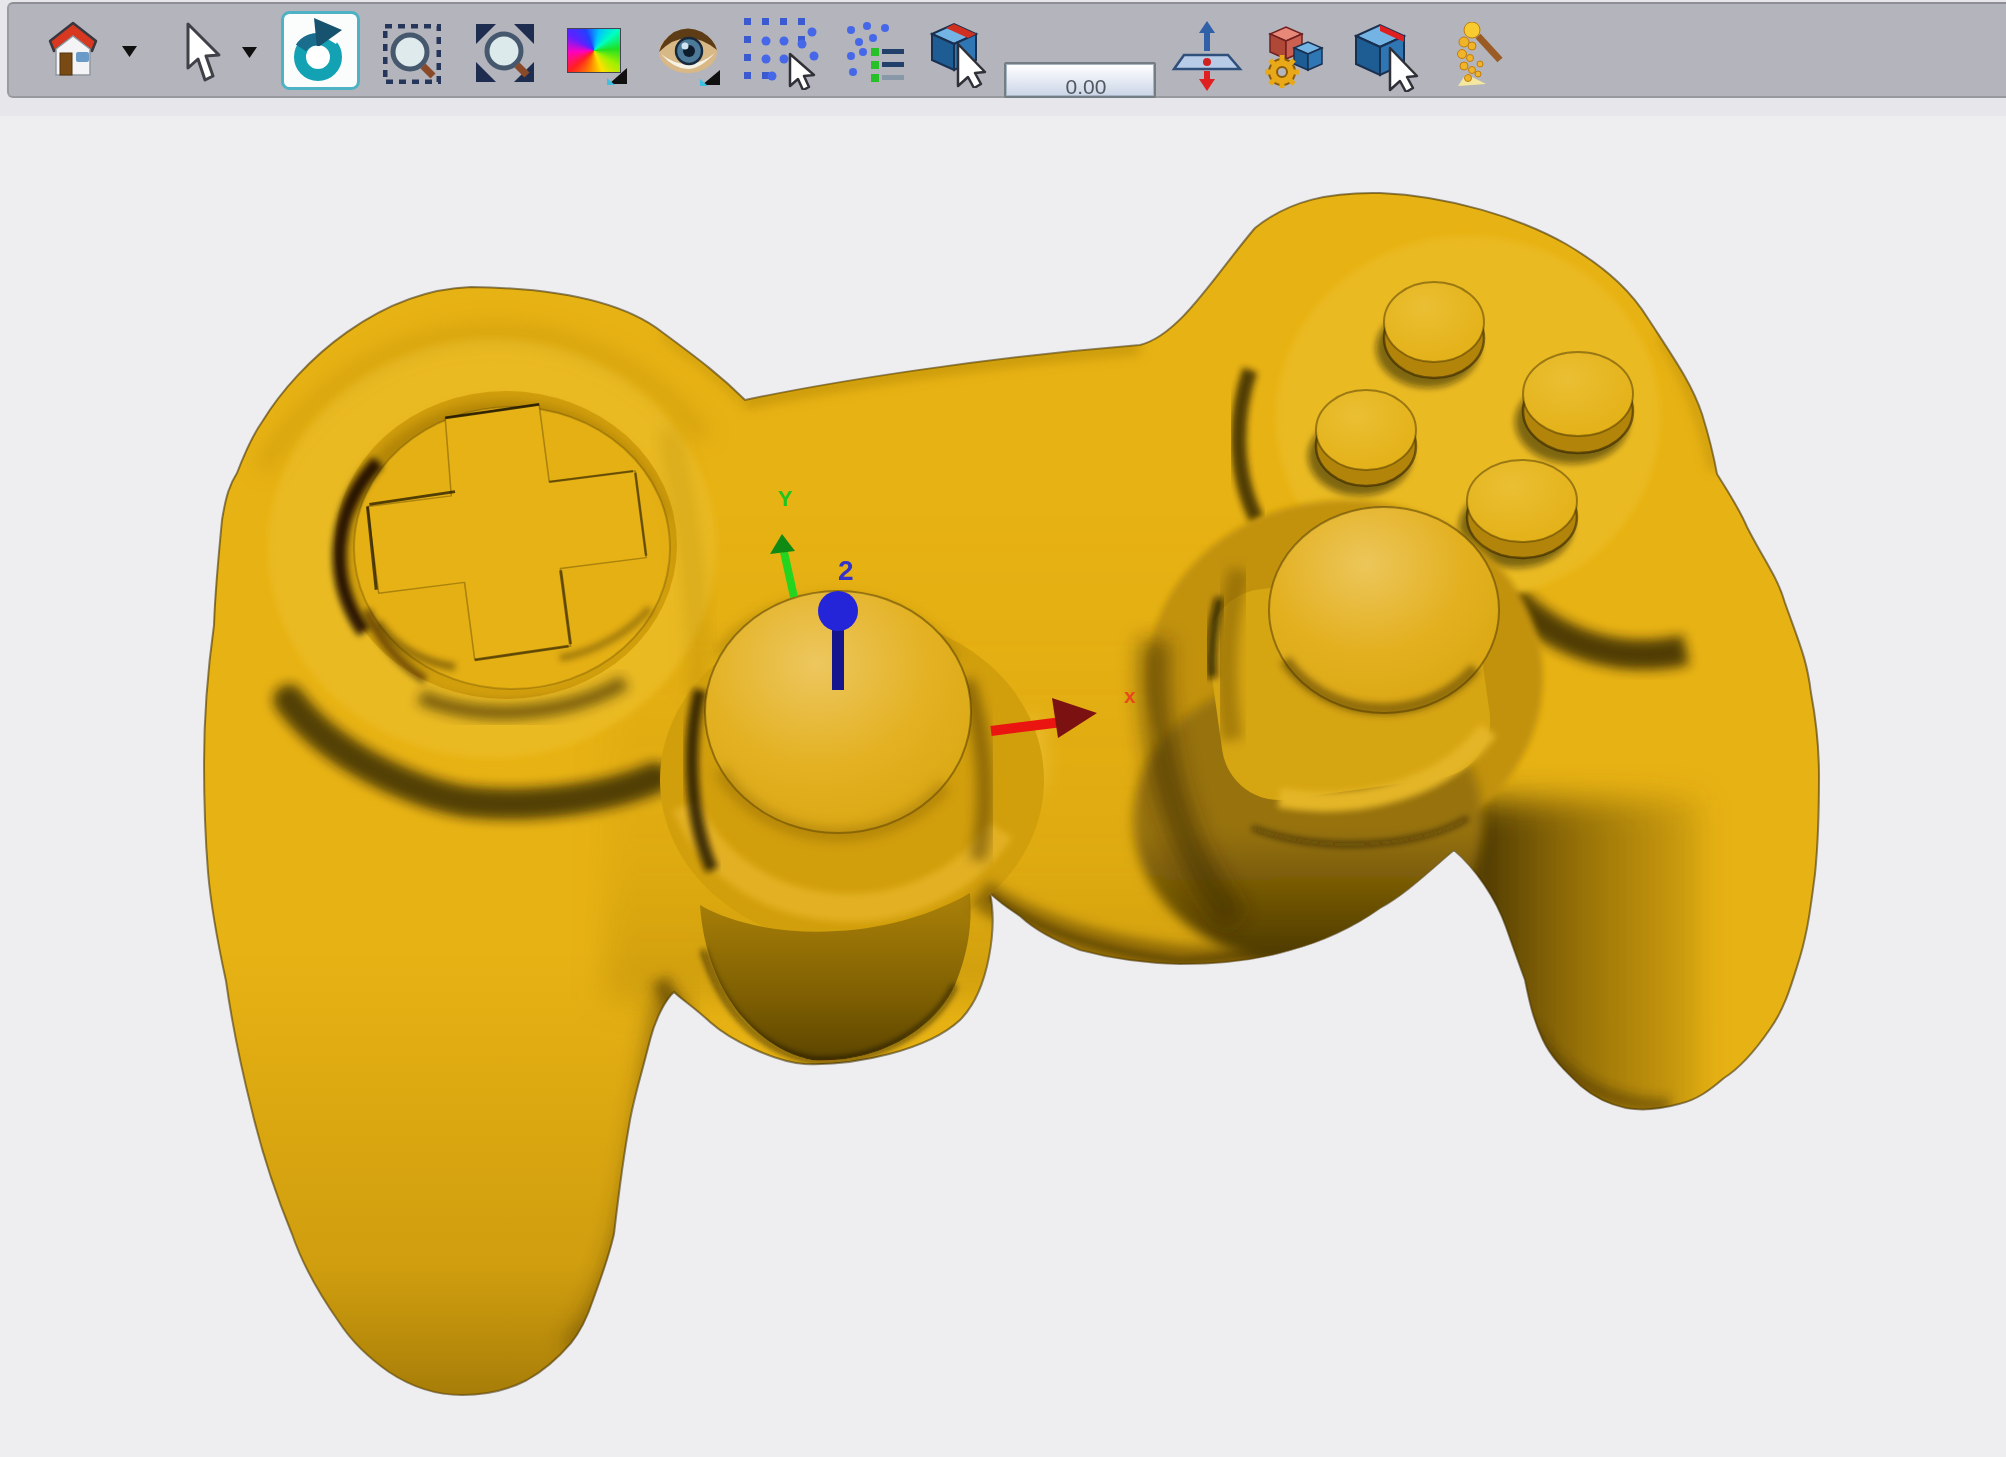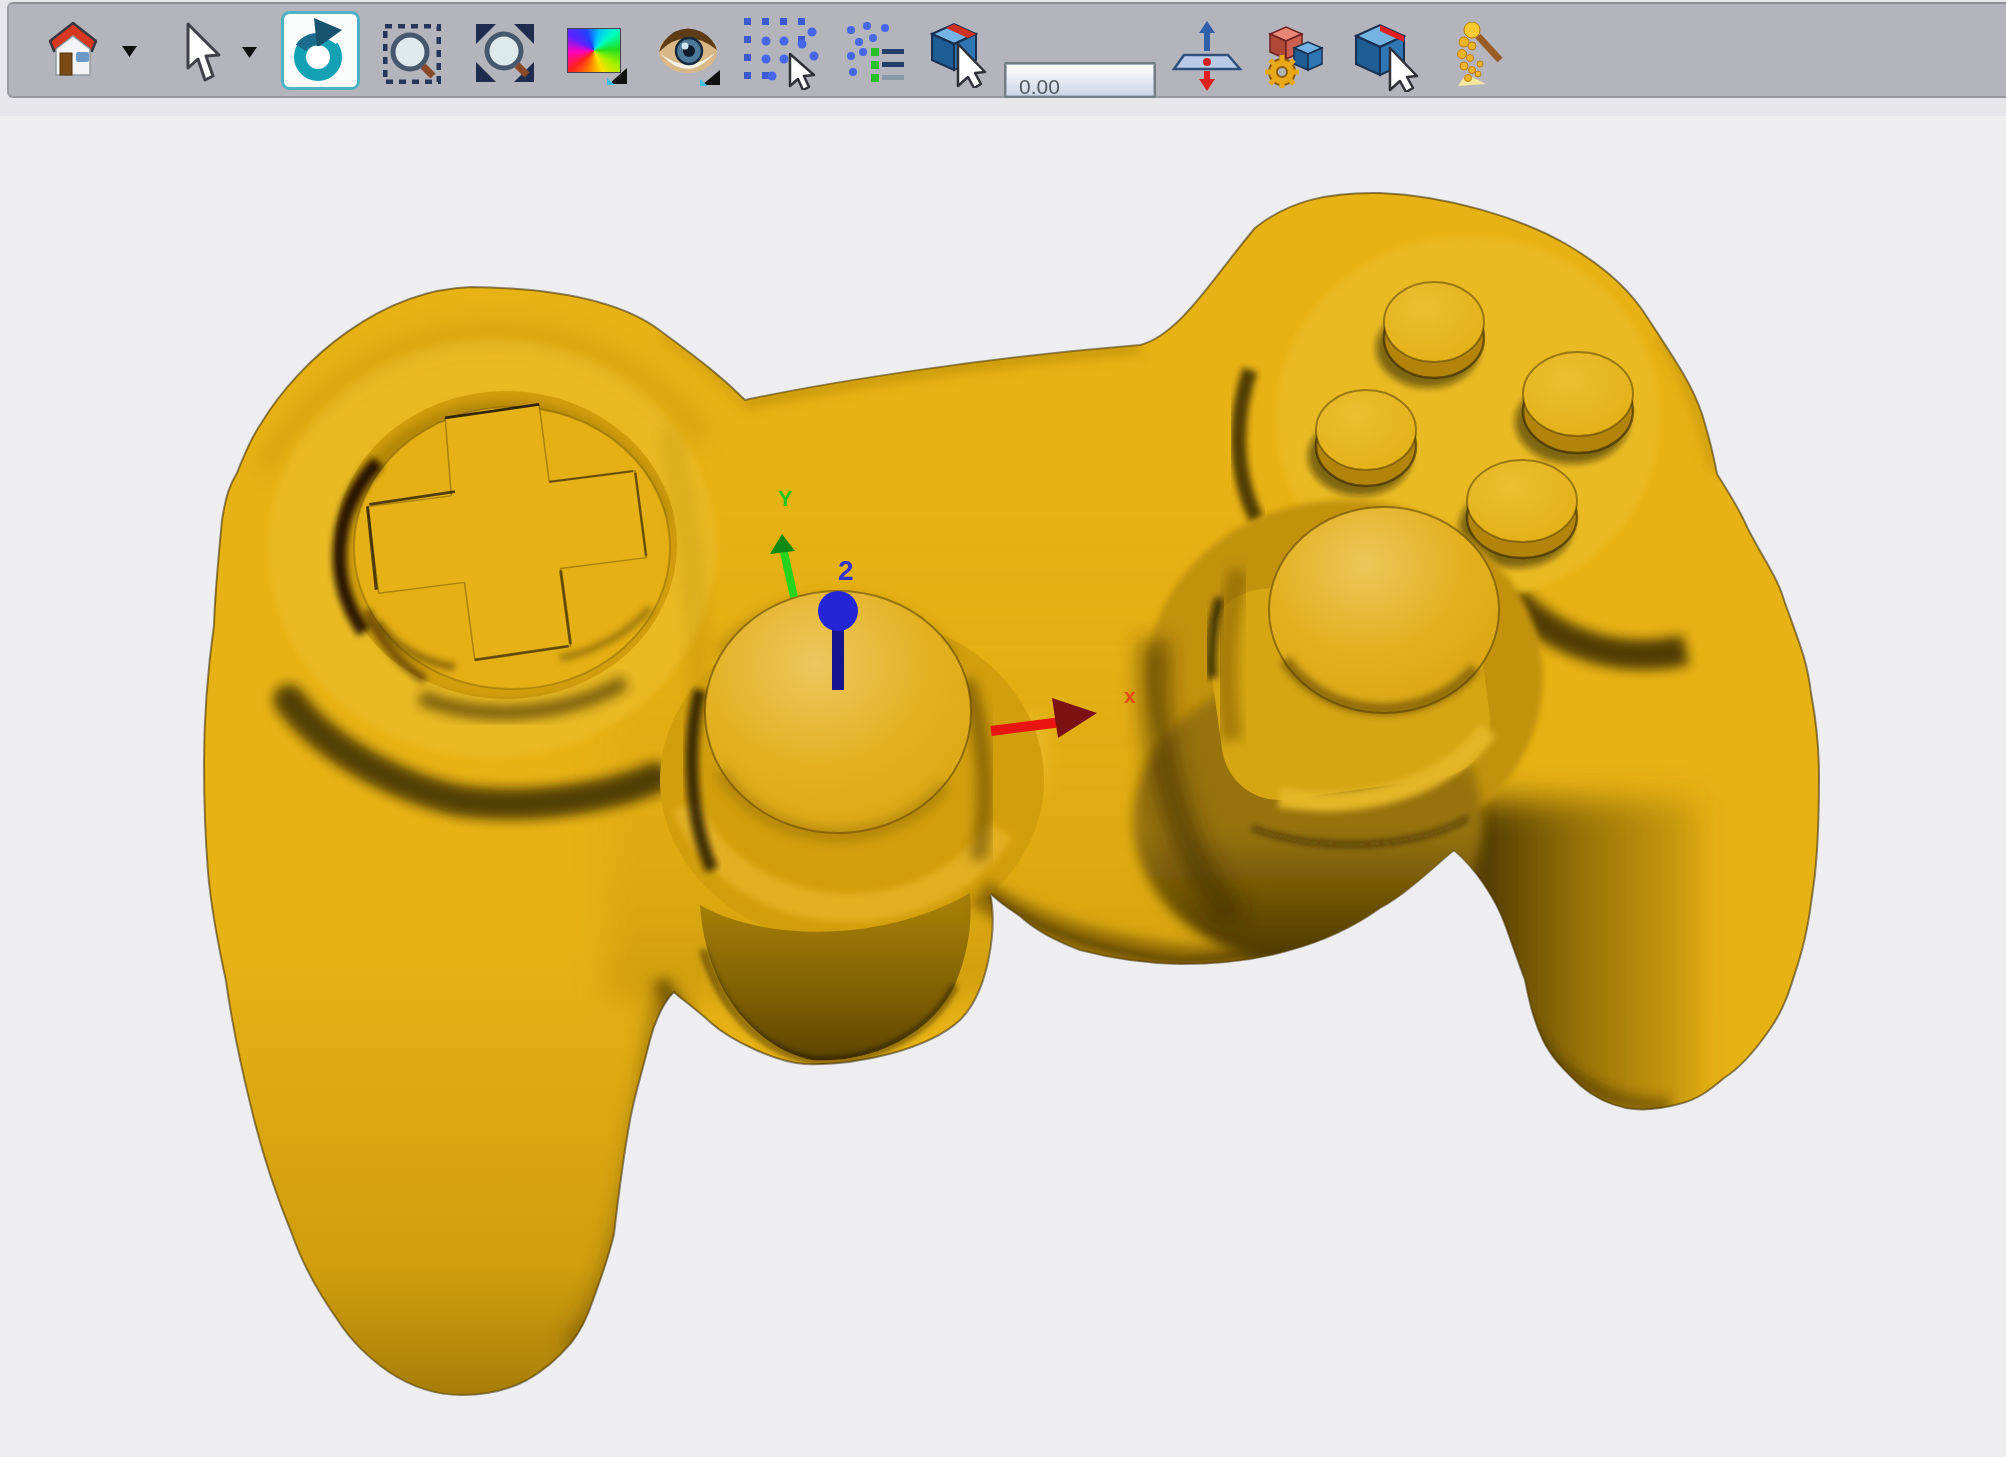--- a/index.html
+++ b/index.html
@@ -322,21 +322,21 @@
 <rect x="37" y="55" width="22" height="5" fill="#8898a8"></rect>
 </svg>
 <svg class="ico" style="left:928px;top:20px" width="66" height="68" viewBox="0 0 66 68">
 <path d="M4,14 L26,4 L48,14 L26,24 Z" fill="#74b4e4" stroke="#1a3050" stroke-width="2"></path>
 <path d="M4,14 L4,40 L26,50 L26,24 Z" fill="#1e5c94" stroke="#1a3050" stroke-width="2"></path>
 <path d="M48,14 L48,40 L26,50 L26,24 Z" fill="#2e76b4" stroke="#1a3050" stroke-width="2"></path>
 <path d="M26,4 L48,14 L40,18 L18,8 Z" fill="#d03020"></path>
 <path d="M30,24 L30,66 L40,57 L46,68 L53,64 L47,53 L57,52 Z" fill="#ffffff" stroke="#303038" stroke-width="2.5" stroke-linejoin="round"></path>
 </svg>
 <div class="ico" style="left:1004px;top:62px;width:152px;height:36px;background:#747c84;border-radius:2px;">
-<div style="position:absolute;left:2px;top:2px;width:148px;height:32px;background:linear-gradient(#ffffff,#ccd6e8);border:1px solid #a8b4c4;box-sizing:border-box;font-size:21px;color:#505860;padding-left:12px;line-height:44px;">0.00</div>
+<div style="position:absolute;left:2px;top:2px;width:148px;height:32px;background:linear-gradient(#ffffff,#ccd6e8);border:1px solid #a8b4c4;box-sizing:border-box;font-size:21px;color:#505860;padding-left:12px;line-height:44px;text-align:center;">0.00</div>
 </div>
 <svg class="ico" style="left:1170px;top:21px" width="74" height="70" viewBox="0 0 74 70">
 <polygon points="14,34 58,34 70,48 4,48" fill="#b8cce8" stroke="#30507c" stroke-width="2.5"></polygon>
 <line x1="37" y1="30" x2="37" y2="8" stroke="#3060a8" stroke-width="6"></line>
 <polygon points="37,0 29,12 45,12" fill="#3060a8"></polygon>
 <line x1="37" y1="50" x2="37" y2="62" stroke="#e02020" stroke-width="6"></line>
 <polygon points="37,70 29,58 45,58" fill="#e02020"></polygon>
 <circle cx="37" cy="41" r="4" fill="#d02020"></circle>
 </svg>
 <svg class="ico" style="left:1262px;top:22px" width="64" height="66" viewBox="0 0 64 66">

